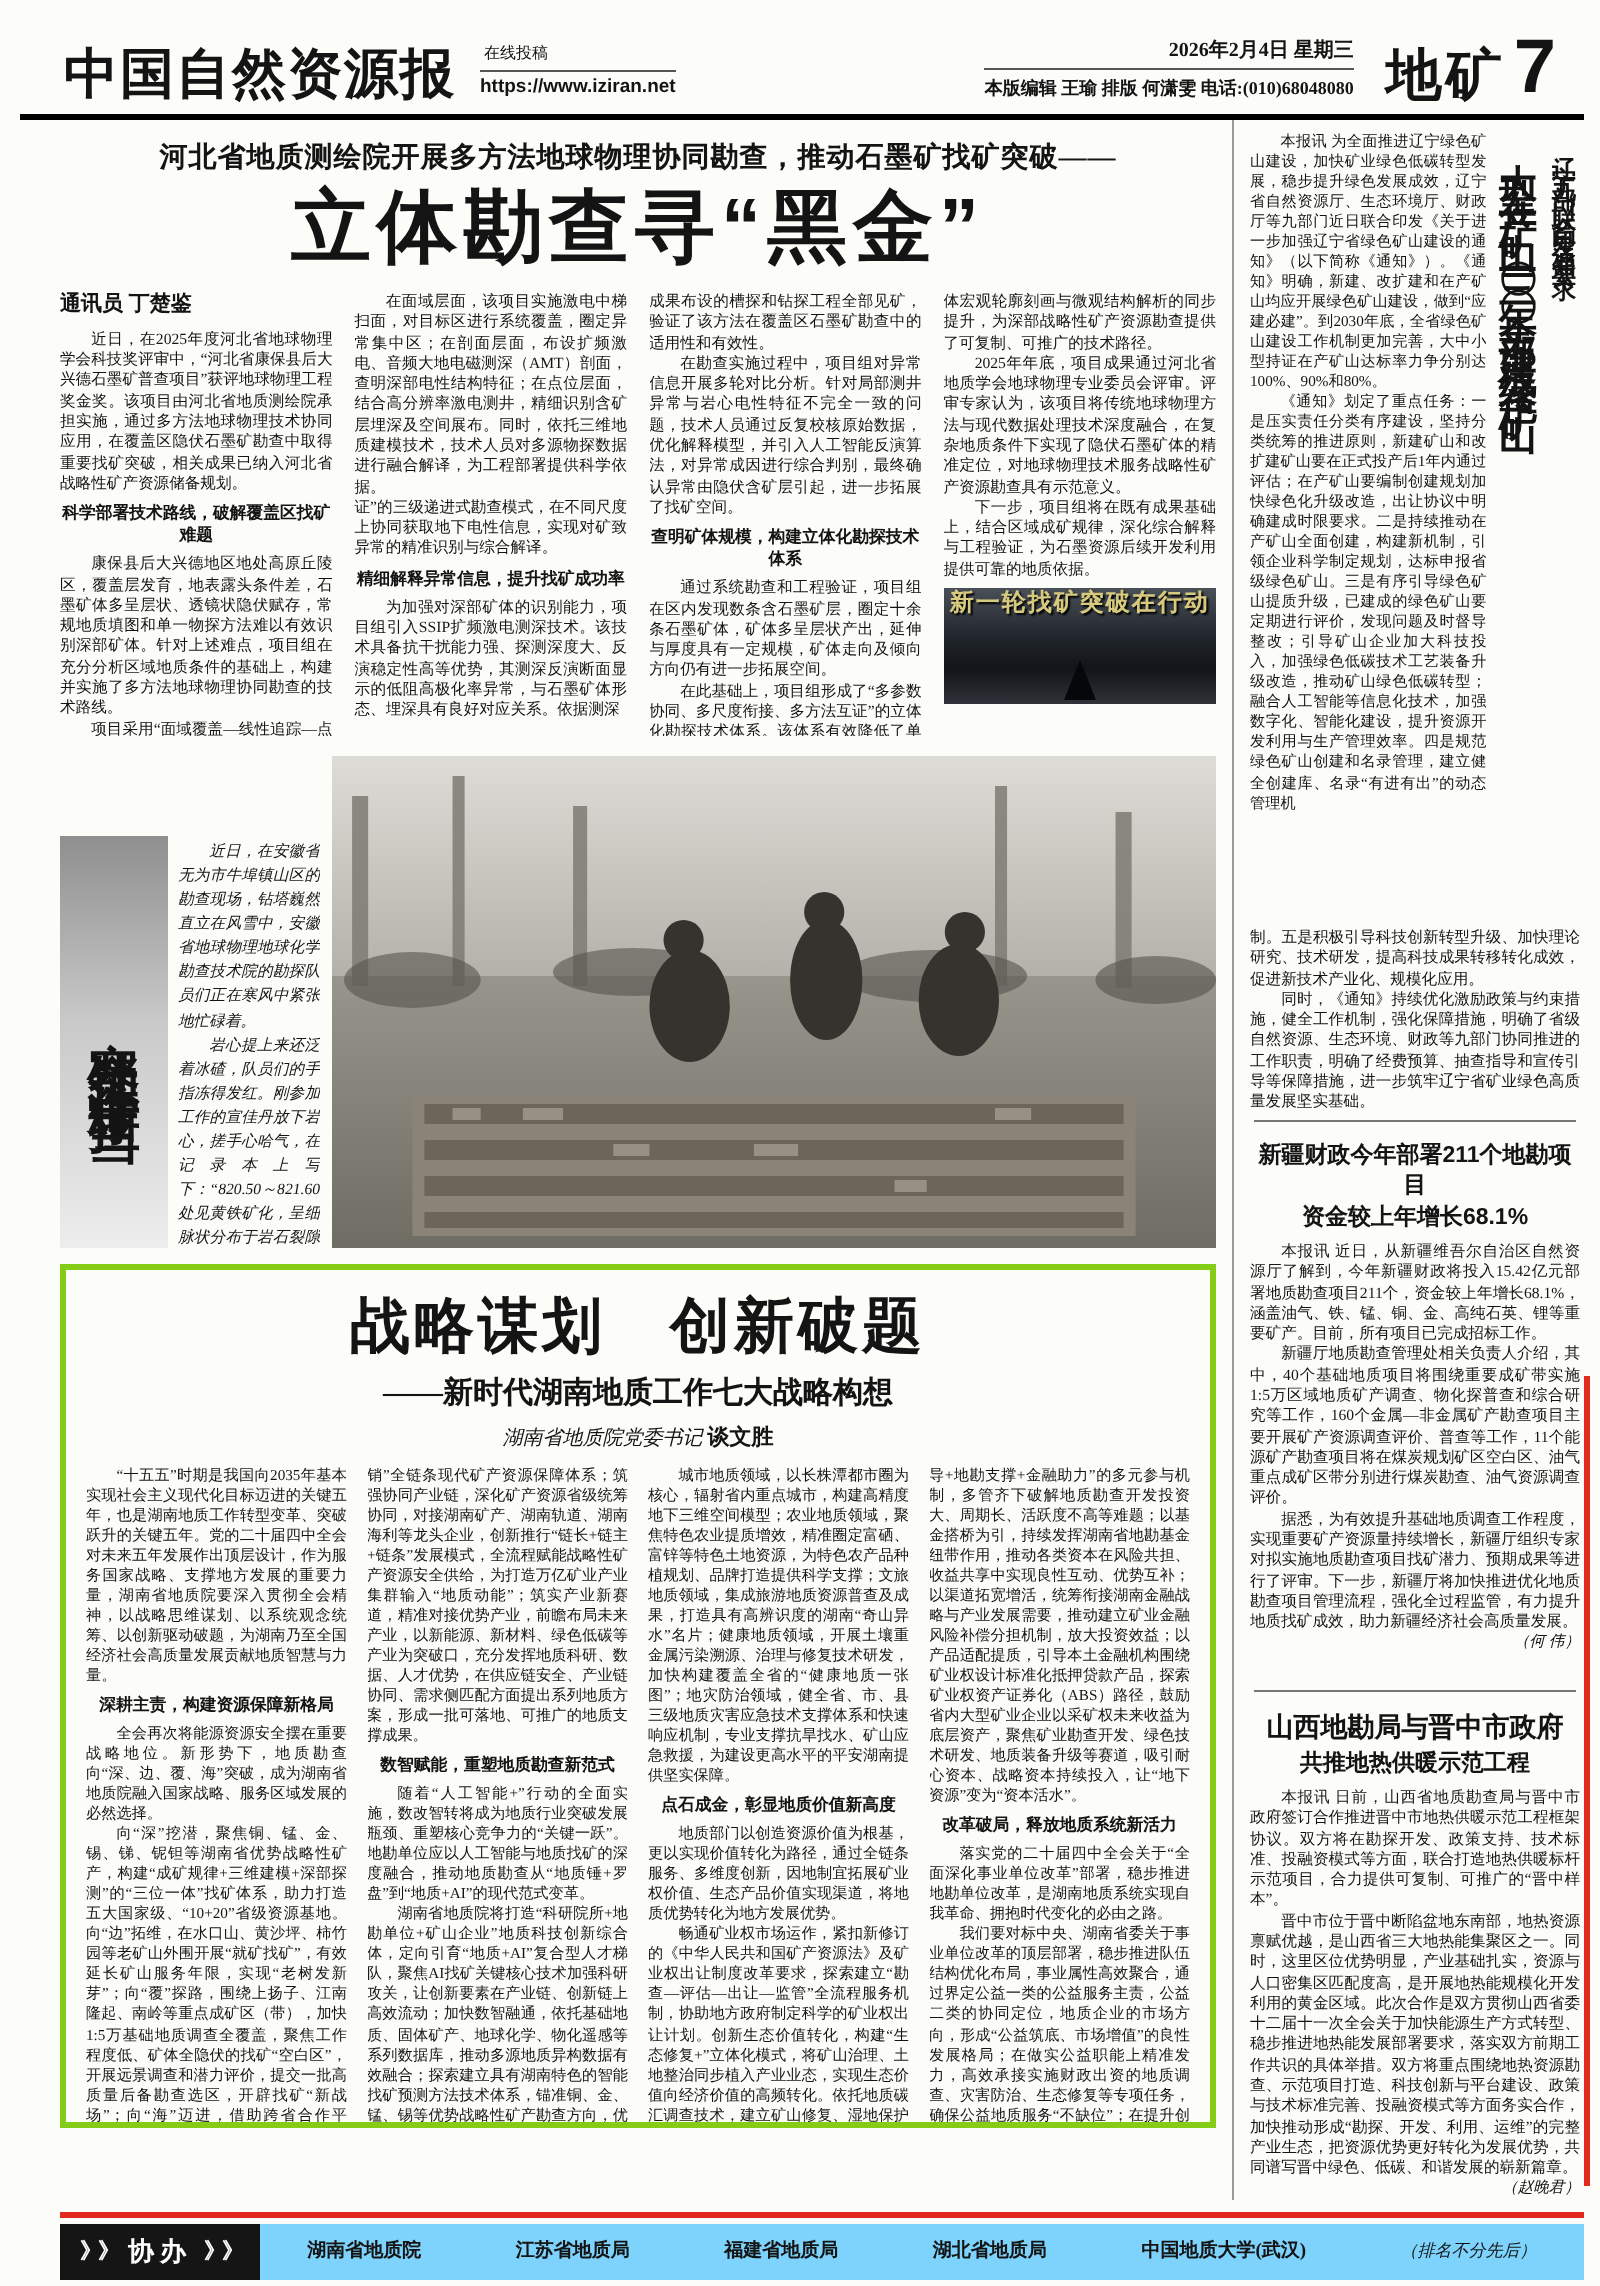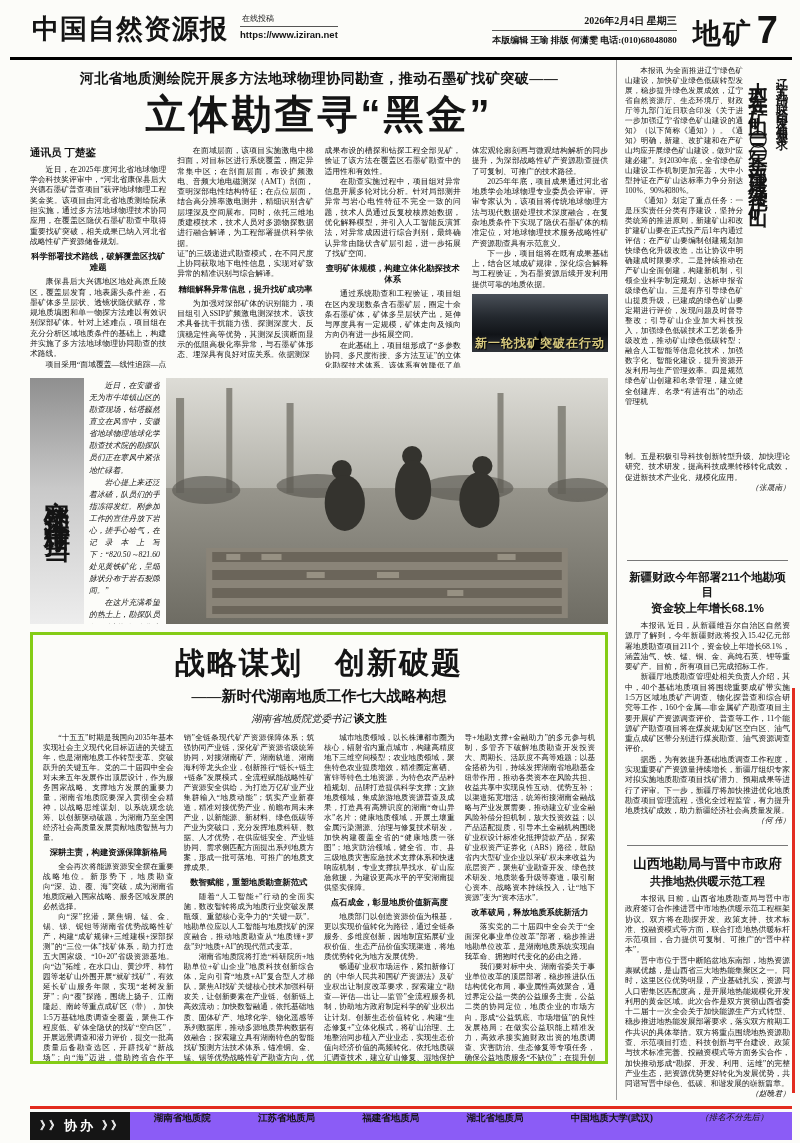--- a/index.html
+++ b/index.html
@@ -3,21 +3,21 @@
 <meta charset="utf-8">
 <style>
   * { box-sizing: border-box; margin: 0; padding: 0; }
   html,body { background:#9a9a9a; }
   .sheet{
     width:800px; height:1143px; margin:0 auto; background:#fcfcf9; color:#141414;
     font-family:"Liberation Serif", serif; position:relative; overflow:hidden;
     padding:8px 8px 4px 10px;
   }
   
-  .hdr{ display:flex; align-items:flex-start; justify-content:space-between;
+  .hdr{ display:flex; align-items:flex-end; justify-content:space-between;
         padding:6px 14px 6px 22px; border-bottom:3px solid #000; height:52px; }
   .hdr-left{ display:flex; align-items:flex-end; gap:12px; }
   .masthead{ font-size:27px; font-weight:900; letter-spacing:1px; line-height:1; }
   .online-box{ font-size:8px; line-height:1.3; padding-bottom:1px; }
   .online{ display:block; border-bottom:1px solid #555; padding:0 2px 2px; }
   .url{ display:block; font-weight:bold; font-size:9.5px; padding-top:2px;
         font-family:"Liberation Sans", sans-serif; }
   .hdr-right{ display:flex; align-items:center; gap:16px; }
   .pubinfo{ text-align:right; }
   .pub-date{ font-weight:bold; font-size:10px; padding-bottom:2px; }
@@ -39,29 +39,29 @@
   .col{ flex:1; overflow:hidden; font-size:7.8px; line-height:1.32; text-align:justify; }
   .blk{ text-indent:2em; }
   .t-pc{ text-indent:0; }
   .t-h{ text-indent:0; text-align:center; font-weight:bold; font-size:8.4px; margin:4px 0;
         font-family:"Liberation Sans", sans-serif; }
   .t-by{ text-indent:0; font-weight:bold; font-size:10.5px; margin:0 0 5px;
          font-family:"Liberation Sans", sans-serif; }
   .t-cr{ text-indent:0; text-align:right; font-style:italic; }
   .banner{ margin-top:4px; height:58px; position:relative; overflow:hidden;
     background:linear-gradient(180deg,#4a5058 0%,#23282e 40%,#111418 70%,#30343a 100%);
-    display:flex; align-items:flex-end; justify-content:center; }
+    display:flex; align-items:flex-start; justify-content:center; }
   .banner-text{ color:#d7c97e; font-weight:900; font-size:12px; letter-spacing:1px;
     font-family:"Liberation Sans", sans-serif; text-shadow:1px 1px 1px #000; z-index:2;}
   .rig{ position:absolute; bottom:2px; left:50%; width:0; height:0; z-index:1;
     border-left:8px solid transparent; border-right:8px solid transparent;
     border-bottom:20px solid #05070a; transform:translateX(-50%); }
   
   .photo-band{ display:flex; margin-top:10px; height:246px; gap:6px; }
-  .hanle{ width:130px; display:flex; gap:5px; overflow:hidden; }
+  .hanle{ width:130px; display:flex; gap:5px; overflow:hidden;margin-top:40px; }
   .han-title{ width:54px; background:linear-gradient(180deg,#8f8f8f,#c9c9c9 45%,#ededed);
     display:flex; align-items:center; justify-content:center; }
   .han-title span{ writing-mode:vertical-rl; text-orientation:upright; font-size:26px;
     font-weight:900; letter-spacing:6px; }
   .han-cap{ flex:1; font-size:7.8px; line-height:1.55; font-style:italic; text-align:justify;
     overflow:hidden; padding-top:2px; }
   .han-cap .blk{ text-indent:2em; }
   .photo{ flex:1; position:relative; overflow:hidden; background:#b5b4ad; }
   .photo svg{ display:block; width:100%; height:100%; }
   
@@ -74,39 +74,39 @@
   .s-cols{ display:flex; gap:10px; height:346px; overflow:hidden; }
   .s-cols .col{ font-size:7.6px; }
   
   .sb-a{ height:492px; display:flex; flex-direction:column; overflow:hidden; padding-top:4px; }
   .sb-a-top{ display:flex; gap:4px; height:382px; overflow:hidden; }
   .sb-a-body{ flex:1; font-size:7.6px; line-height:1.32; text-align:justify; overflow:hidden; }
   .v-head{ writing-mode:vertical-rl; text-orientation:upright; font-size:19px; font-weight:900;
     letter-spacing:7px; font-family:"Liberation Sans", sans-serif; line-height:1.15; }
   .v-kick{ writing-mode:vertical-rl; text-orientation:upright; font-size:12px; font-weight:600;
     letter-spacing:5px; padding-top:2px; }
-  .sb-a-full{ flex:1; font-size:7.8px; line-height:1.32; text-align:justify; overflow:hidden; margin-top:4px; }
+  .sb-a-full{ flex:1; font-size:7.8px; line-height:1.32; text-align:justify; overflow:hidden; margin-top:16px; }
   .sb-rule{ border-top:1px solid #777; margin:6px 2px; }
   .sb-art{ overflow:hidden; }
   .sb-b{ height:272px; }
   .sb-c{ flex:1; }
   .sb-h1{ text-align:center; font-weight:900; font-size:11.5px; margin-top:3px;
     font-family:"Liberation Sans", sans-serif; }
   .sb-h1-big{ font-size:13.5px; }
   .sb-h2{ text-align:center; font-weight:900; font-size:11.5px; margin:1px 0 5px;
     font-family:"Liberation Sans", sans-serif; }
   .sb-body{ font-size:7.8px; line-height:1.32; text-align:justify; }
   
   .coop{ margin:6px 0 0 20px; border-top:3px solid #e22b1e; padding-top:3px;
          display:flex; height:34px; }
   .coop-label{ background:#151515; color:#fff; display:flex; align-items:center;
     padding:0 10px; gap:6px; font-weight:900; font-size:13px; letter-spacing:3px;
     font-family:"Liberation Sans", sans-serif; }
   .chev{ font-size:11px; letter-spacing:-2px; font-weight:bold; }
-  .coop-partners{ flex:1; background:#8b5cf6; display:flex; 
+  .coop-partners{ flex:1; background:#7dd3fc; display:flex; align-items:center;
     justify-content:space-around; font-weight:bold; font-size:9.5px; }
   .coop-note{ font-weight:normal; font-style:italic; font-size:8.5px; }
   .red-edge{ position:absolute; right:5px; top:688px; width:3px; height:405px; background:#e22b1e; }
 </style>
 </head>
 <body>
 
 <div class="sheet">
 
   <div class="hdr">
@@ -294,20 +294,21 @@
 
           <div class="blk t-p">本报讯 为全面推进辽宁绿色矿山建设，加快矿业绿色低碳转型发展，稳步提升绿色发展成效，辽宁省自然资源厅、生态环境厅、财政厅等九部门近日联合印发《关于进一步加强辽宁省绿色矿山建设的通知》（以下简称《通知》）。《通知》明确，新建、改扩建和在产矿山均应开展绿色矿山建设，做到“应建必建”。到2030年底，全省绿色矿山建设工作机制更加完善，大中小型持证在产矿山达标率力争分别达100%、90%和80%。</div>
               <div class="blk t-p">《通知》划定了重点任务：一是压实责任分类有序建设，坚持分类统筹的推进原则，新建矿山和改扩建矿山要在正式投产后1年内通过评估；在产矿山要编制创建规划加快绿色化升级改造，出让协议中明确建成时限要求。二是持续推动在产矿山全面创建，构建新机制，引领企业科学制定规划，达标申报省级绿色矿山。三是有序引导绿色矿山提质升级，已建成的绿色矿山要定期进行评价，发现问题及时督导整改；引导矿山企业加大科技投入，加强绿色低碳技术工艺装备升级改造，推动矿山绿色低碳转型；融合人工智能等信息化技术，加强数字化、智能化建设，提升资源开发利用与生产管理效率。四是规范绿色矿山创建和名录管理，建立健全创建库、名录“有进有出”的动态管理机</div>
             </div>
           <div class="v-head">大型在产矿山二〇三〇年全部建成绿色矿山</div>
           <div class="v-kick">辽宁九部门联合印发通知要求</div>
         </div>
         <div class="sb-a-full">
 
         <div class="blk t-pc">制。五是积极引导科技创新转型升级、加快理论研究、技术研发，提高科技成果转移转化成效，促进新技术产业化、规模化应用。</div>
+            <div class="blk t-p">同时，《通知》持续优化激励政策与约束措施，健全工作机制，强化保障措施，明确了省级自然资源、生态环境、财政等九部门协同推进的工作职责，明确了经费预算、抽查指导和宣传引导等保障措施，进一步筑牢辽宁省矿业绿色高质量发展坚实基础。</div>
             <div class="blk t-cr">（张晟南）</div>
           </div>
       </div>
 
       <div class="sb-rule"></div>
 
       <div class="sb-art sb-b">
         <div class="sb-h1">新疆财政今年部署211个地勘项目</div>
         <div class="sb-h2">资金较上年增长68.1%</div>
         <div class="sb-body">

